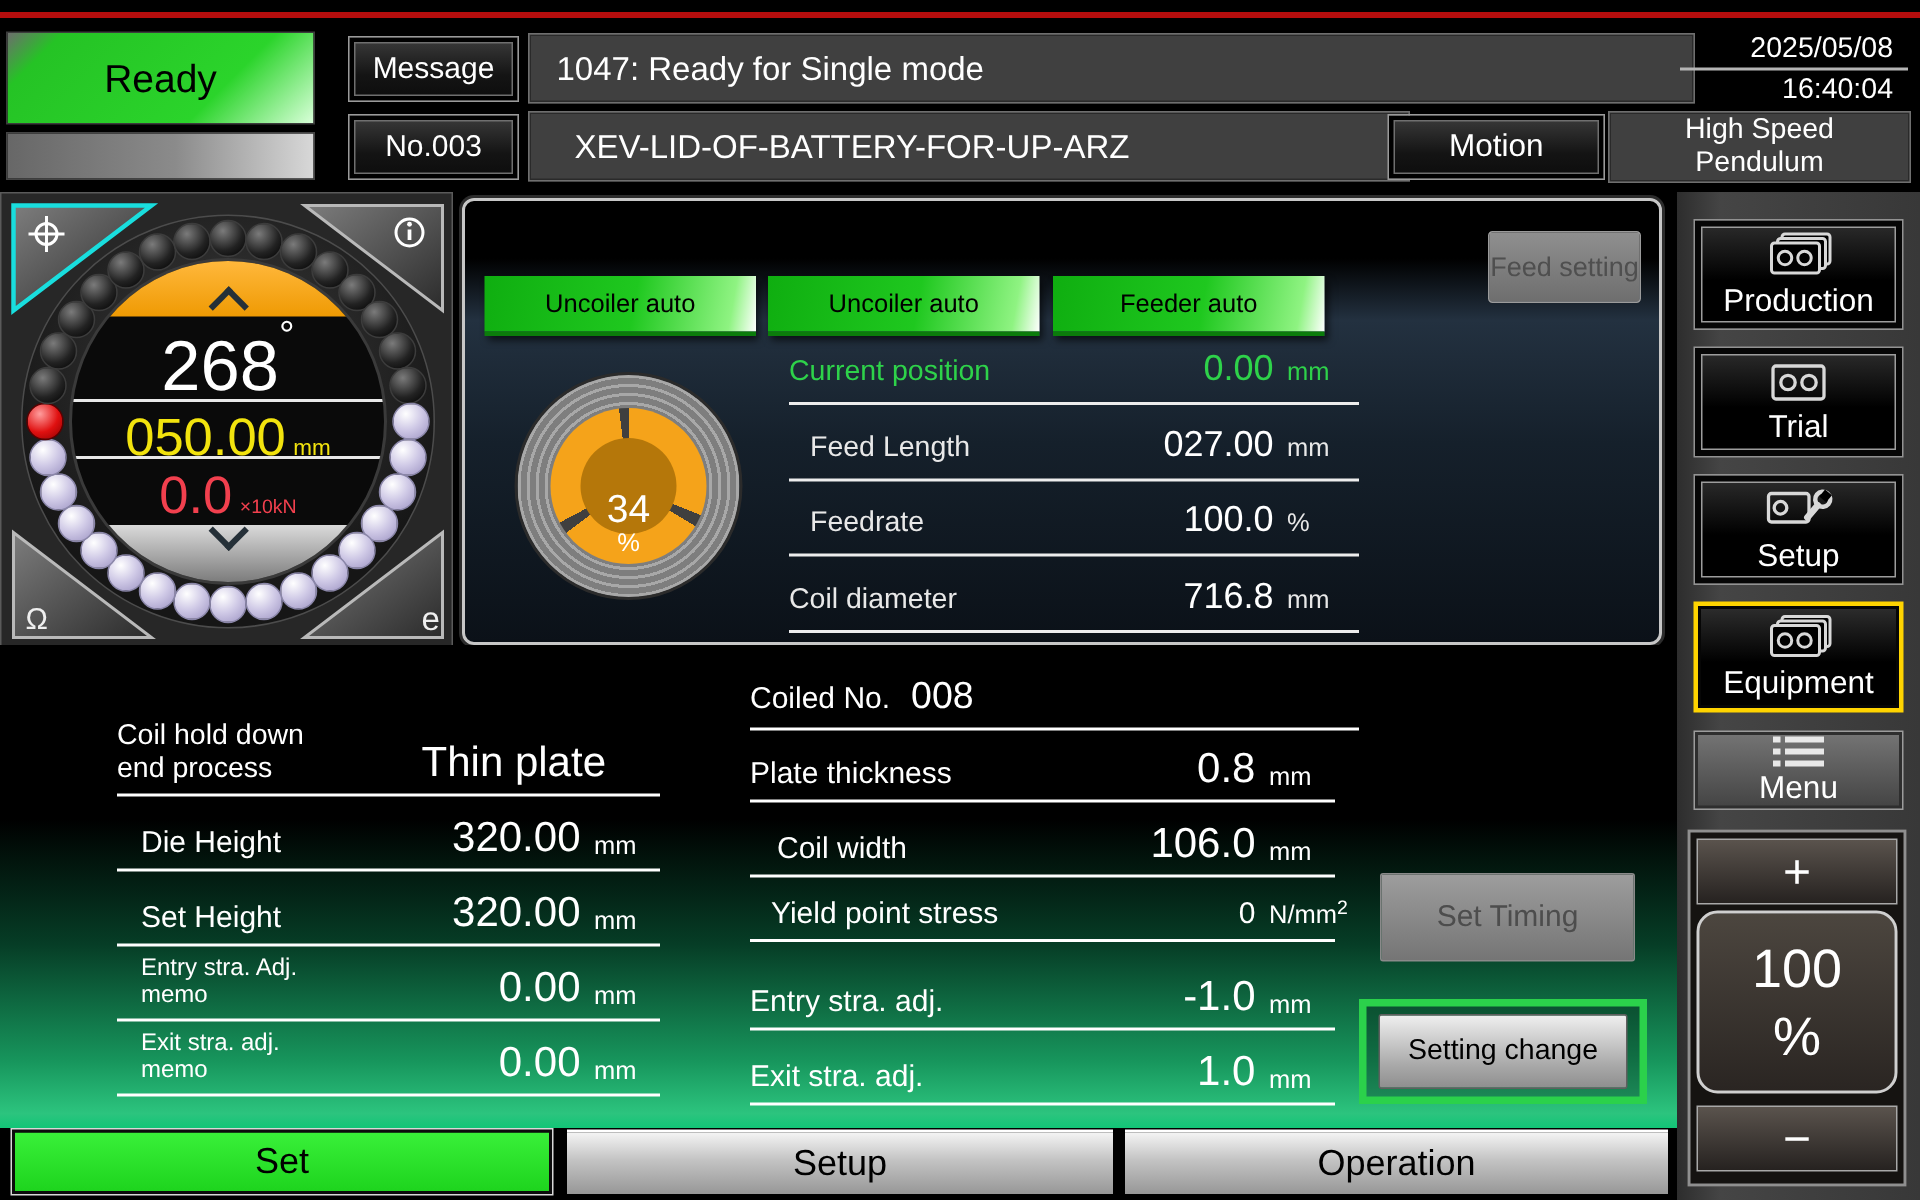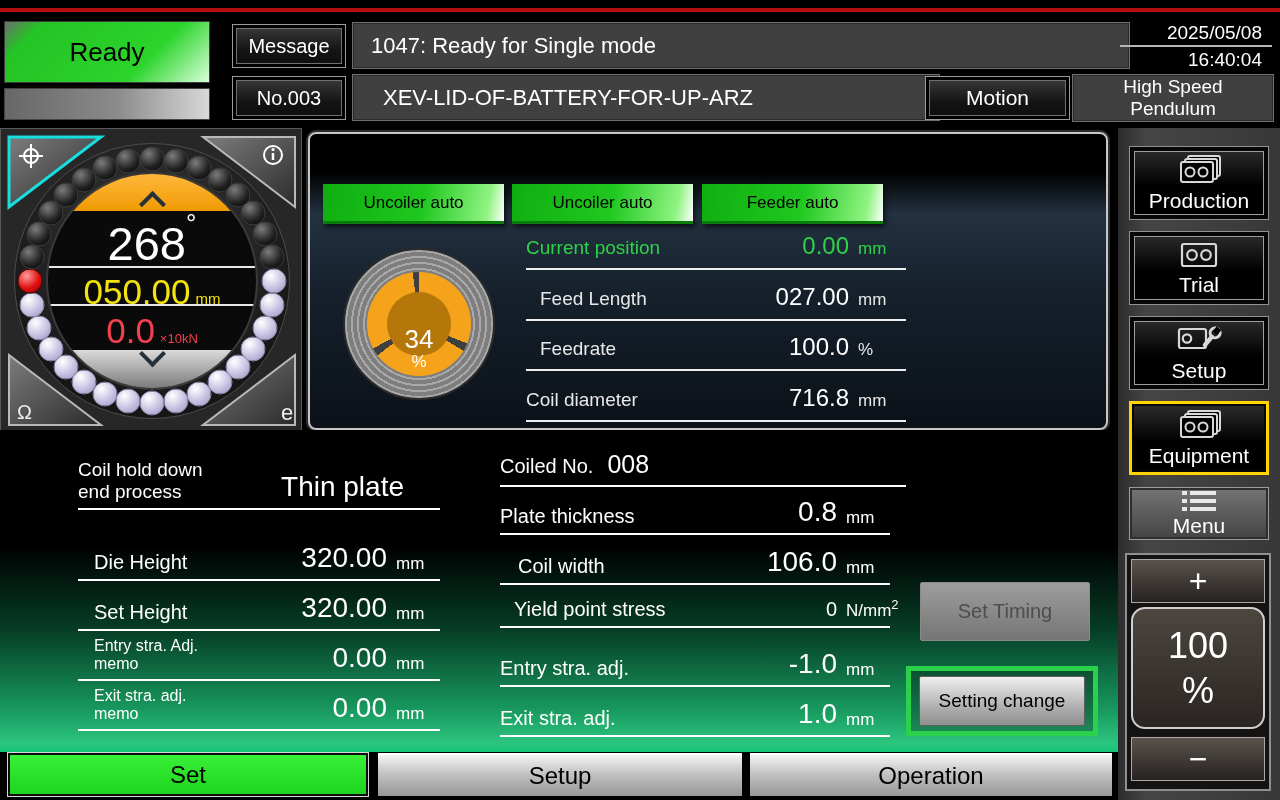--- a/index.html
+++ b/index.html
@@ -316,20 +316,23 @@
 <div class="abs feed-panel">
   <div class="auto-btn" style="left:13px">
     <span>Uncoiler auto</span>
   </div>
   <div class="auto-btn" style="left:202px">
     <span>Uncoiler auto</span>
   </div>
   <div class="auto-btn" style="left:392px">
     <span>Feeder auto</span>
   </div>
+  <div class="feed-setting-btn">
+    <span>Feed setting</span>
+  </div>
 
   <div class="coil-icon">
     <div class="coil-ring">
       <div class="coil-core">
         <span class="cv">34</span>
         <span class="cu">%</span>
       </div>
     </div>
   </div>
 
@@ -350,21 +353,21 @@
   </div>
   <div class="f-row" style="top:250px">
     <span class="lbl">Coil diameter</span>
     <span class="val">716.8</span>
     <span class="unit">mm</span>
   </div>
 </div>
 
 <div class="abs bottom-section">
 
-  <div class="b-row" style="left:78px;top:29px;width:362px;">
+  <div class="b-row" style="left:78px;top:50px;width:362px;">
     <span class="lgroup">
       <span class="lbl" style="font-size:19px">Coil hold down</span>
       <span class="lbl" style="font-size:19px">end process</span>
     </span>
     <span class="val" style="margin-right:36px">Thin plate</span>
   </div>
   <div class="b-row" style="left:78px;top:112px;width:362px;">
     <span class="lbl" style="padding-left:16px">Die Height</span>
     <span class="val">320.00</span>
     <span class="unit">mm</span>

